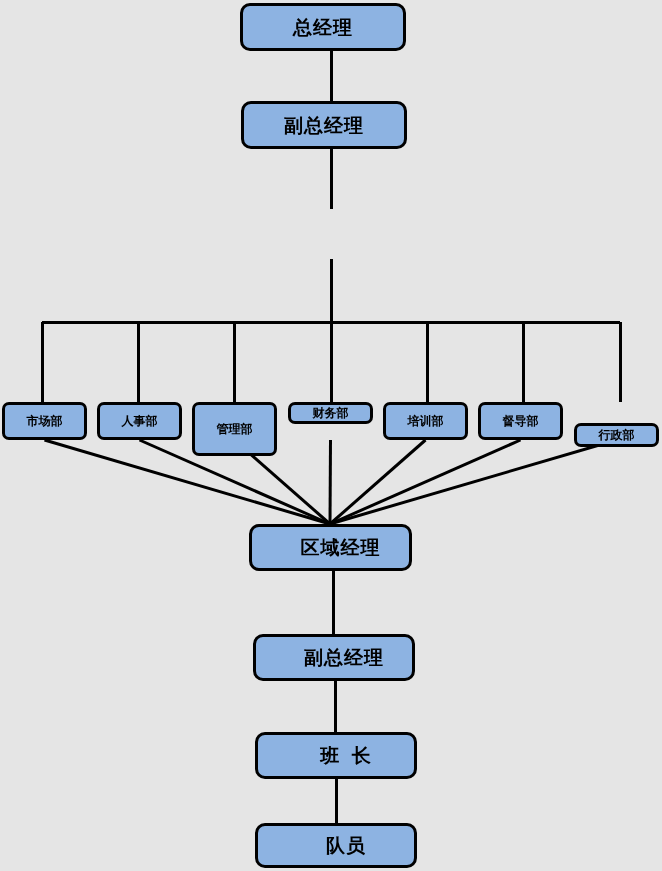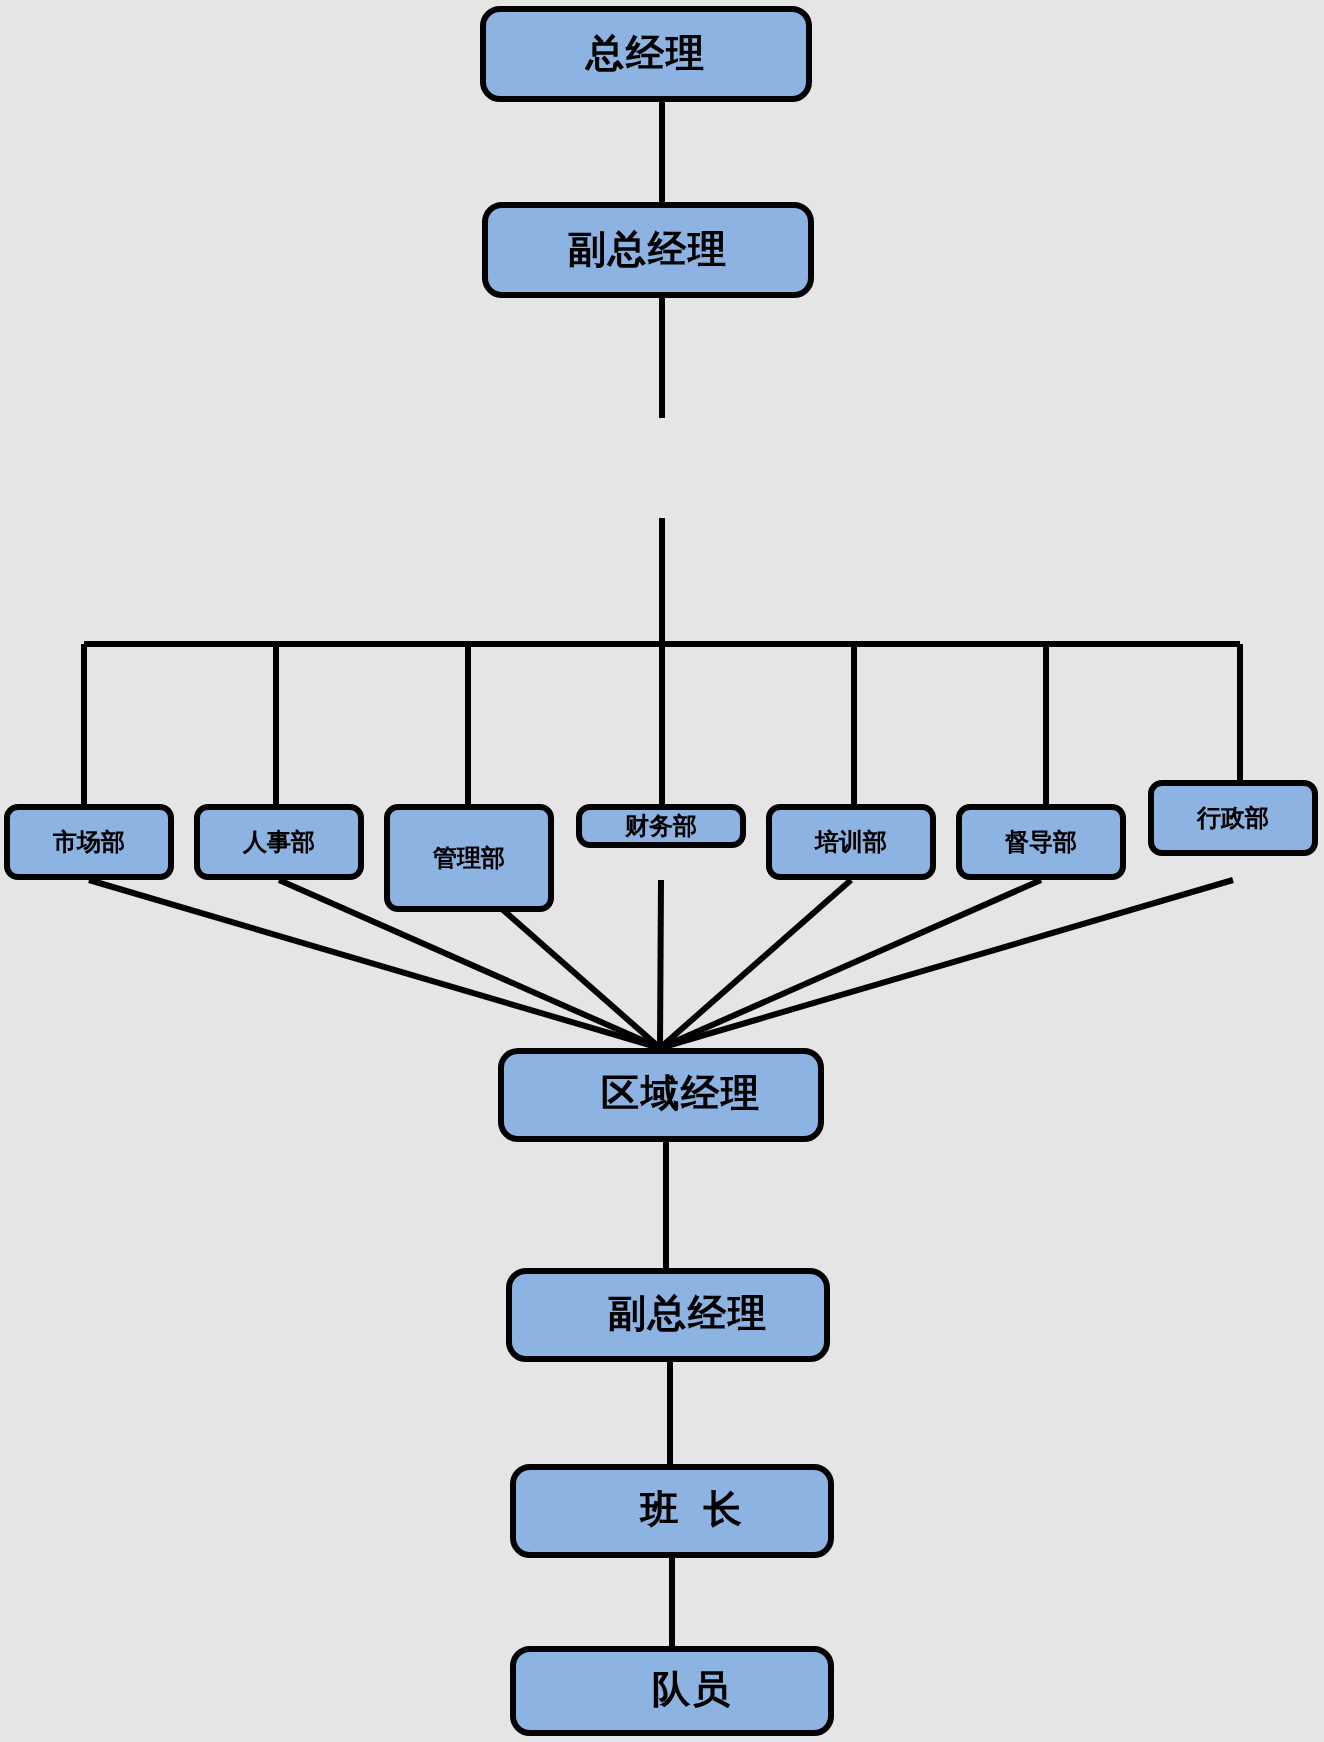--- a/index.html
+++ b/index.html
@@ -116,21 +116,21 @@
       </div>
       <div class="node-box level-dept" style="left: 288px; top: 402px; width: 85px; height: 22px;">
         <span class="node-label">财务部</span>
       </div>
       <div class="node-box level-dept" style="left: 383px; top: 402px; width: 85px; height: 38px;">
         <span class="node-label">培训部</span>
       </div>
       <div class="node-box level-dept" style="left: 478px; top: 402px; width: 85px; height: 38px;">
         <span class="node-label">督导部</span>
       </div>
-      <div class="node-box level-dept" style="left: 574px; top: 390px; width: 85px; height: 38px;">
+      <div class="node-box level-dept" style="left: 574px; top: 423px; width: 85px; height: 24px;">
         <span class="node-label">行政部</span>
       </div>
     </div>
 
   <div class="node-box level-bottom" style="left: 249px; top: 524px; width: 163px; height: 47px;">
     <span class="node-label">区域经理</span>
   </div>
 
   <div class="node-box level-bottom" style="left: 253px; top: 634px; width: 162px; height: 47px;">
     <span class="node-label">副总经理</span>

